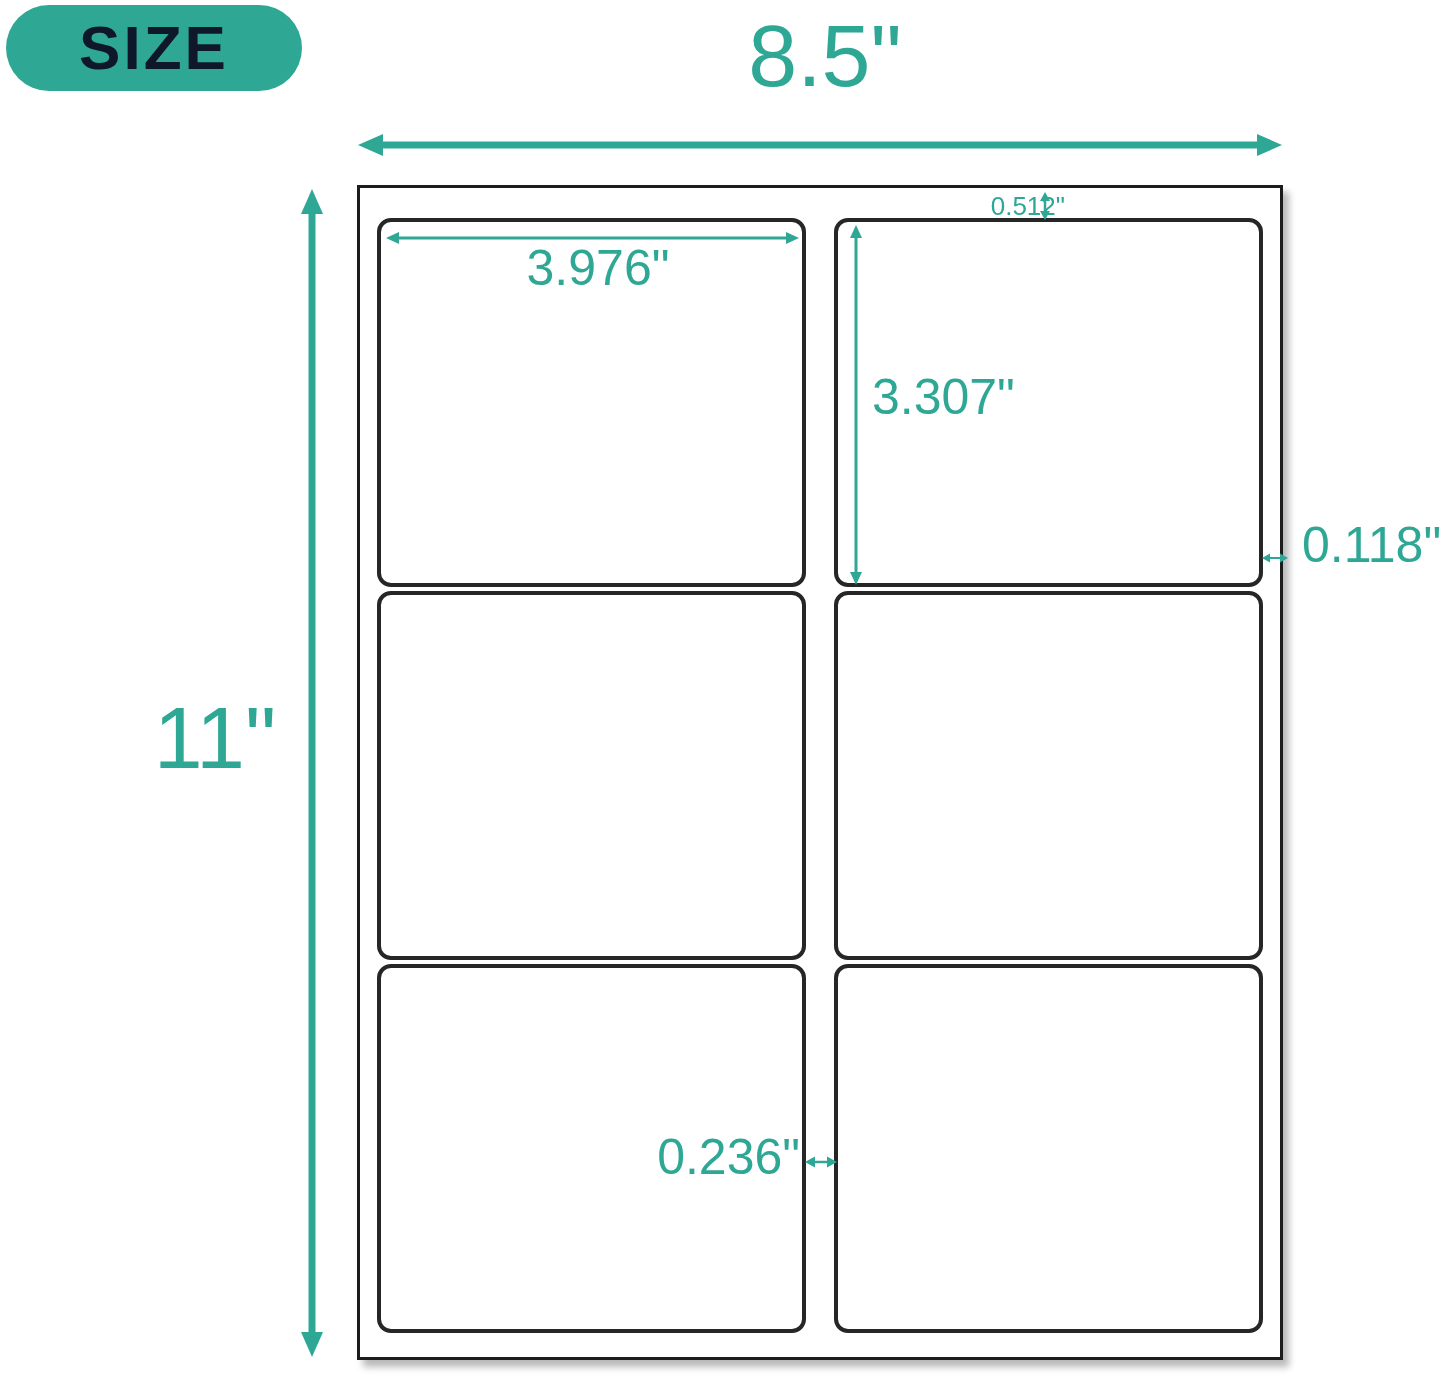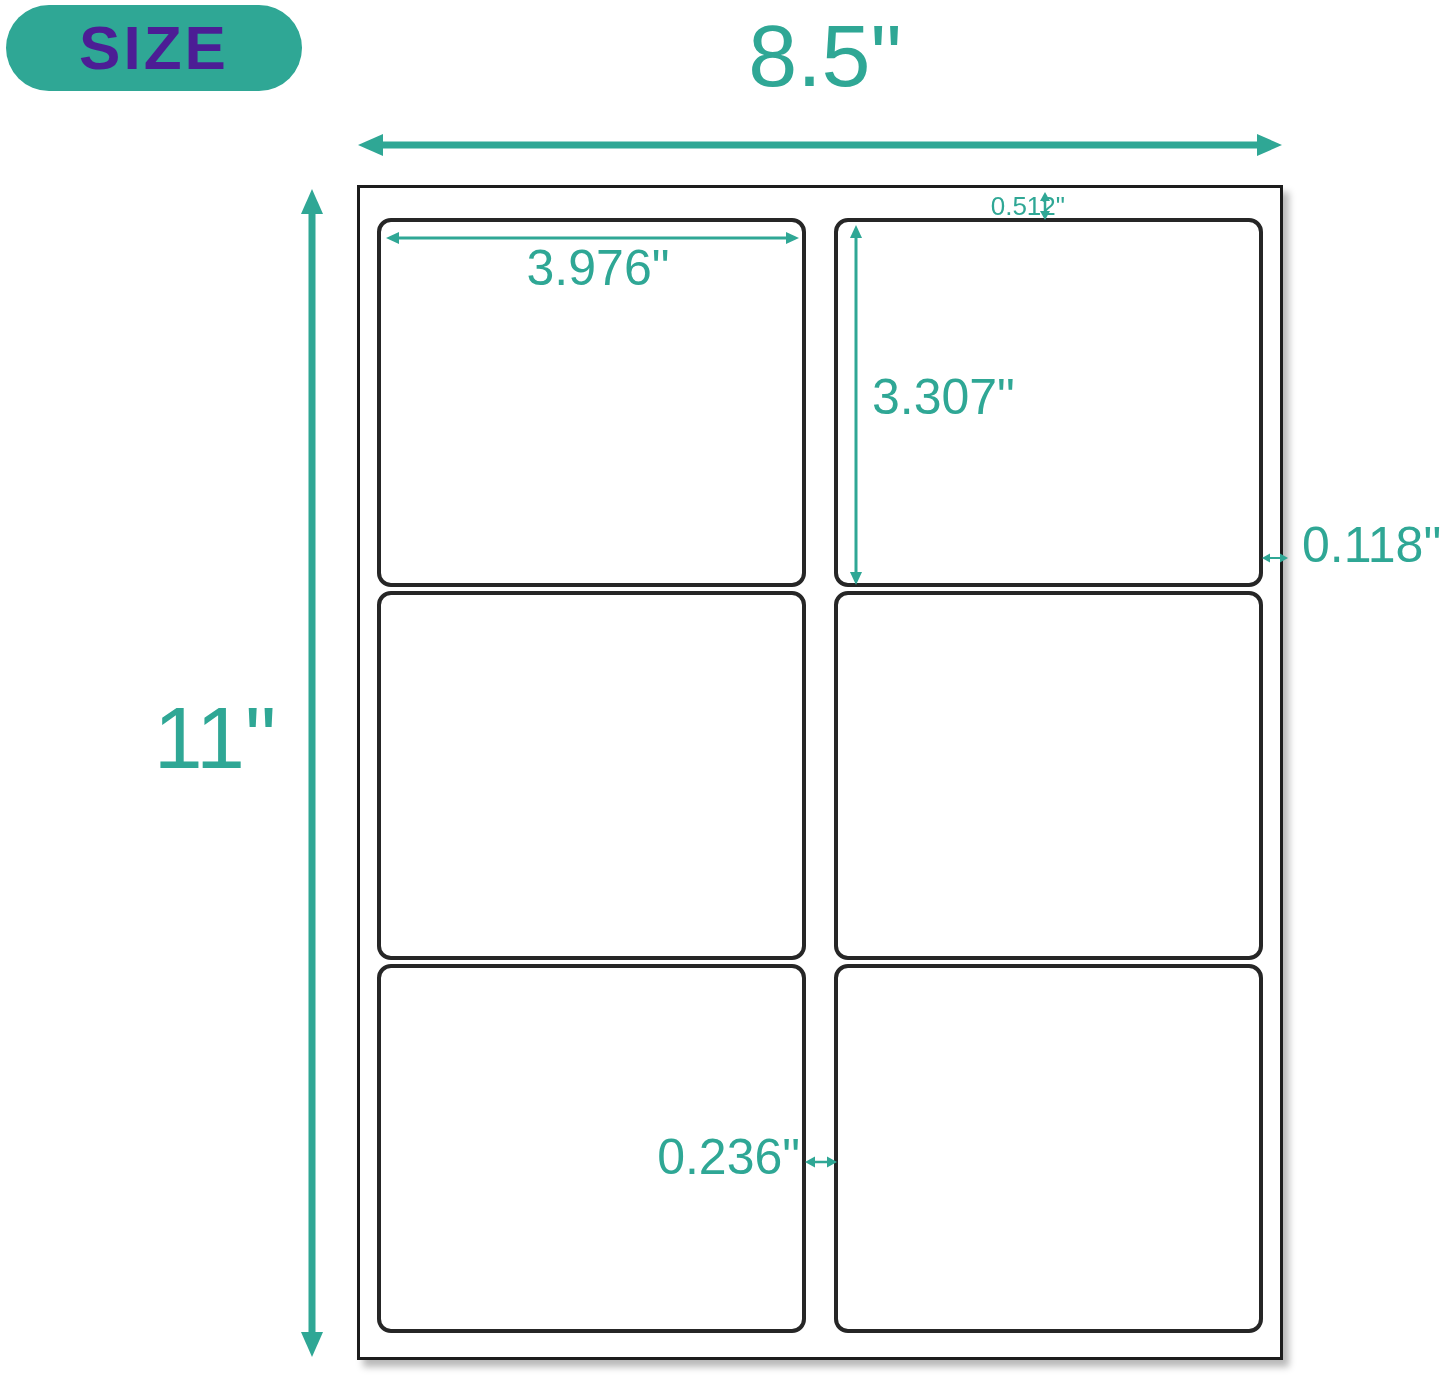--- a/index.html
+++ b/index.html
@@ -18,21 +18,21 @@
   }
   
   .size-badge{
     position:absolute;left:6px;top:5px;
     width:296px;height:86px;
     background:var(--accent);
     border-radius:44px;
     display:flex;align-items:center;justify-content:center;
   }
   .size-badge span{
-    color:#4c1d95;font-size:62px;font-weight:bold;letter-spacing:3px;line-height:1;
+    color:#0f172a;font-size:62px;font-weight:bold;letter-spacing:3px;line-height:1;
   }
   
   .dim{
     position:absolute;color:var(--accent);line-height:1;white-space:nowrap;
   }
   .dim-xl{font-size:88px;}
   .dim-md{font-size:50px;}
   .dim-sm{font-size:26px;}
   
   .sheet{

